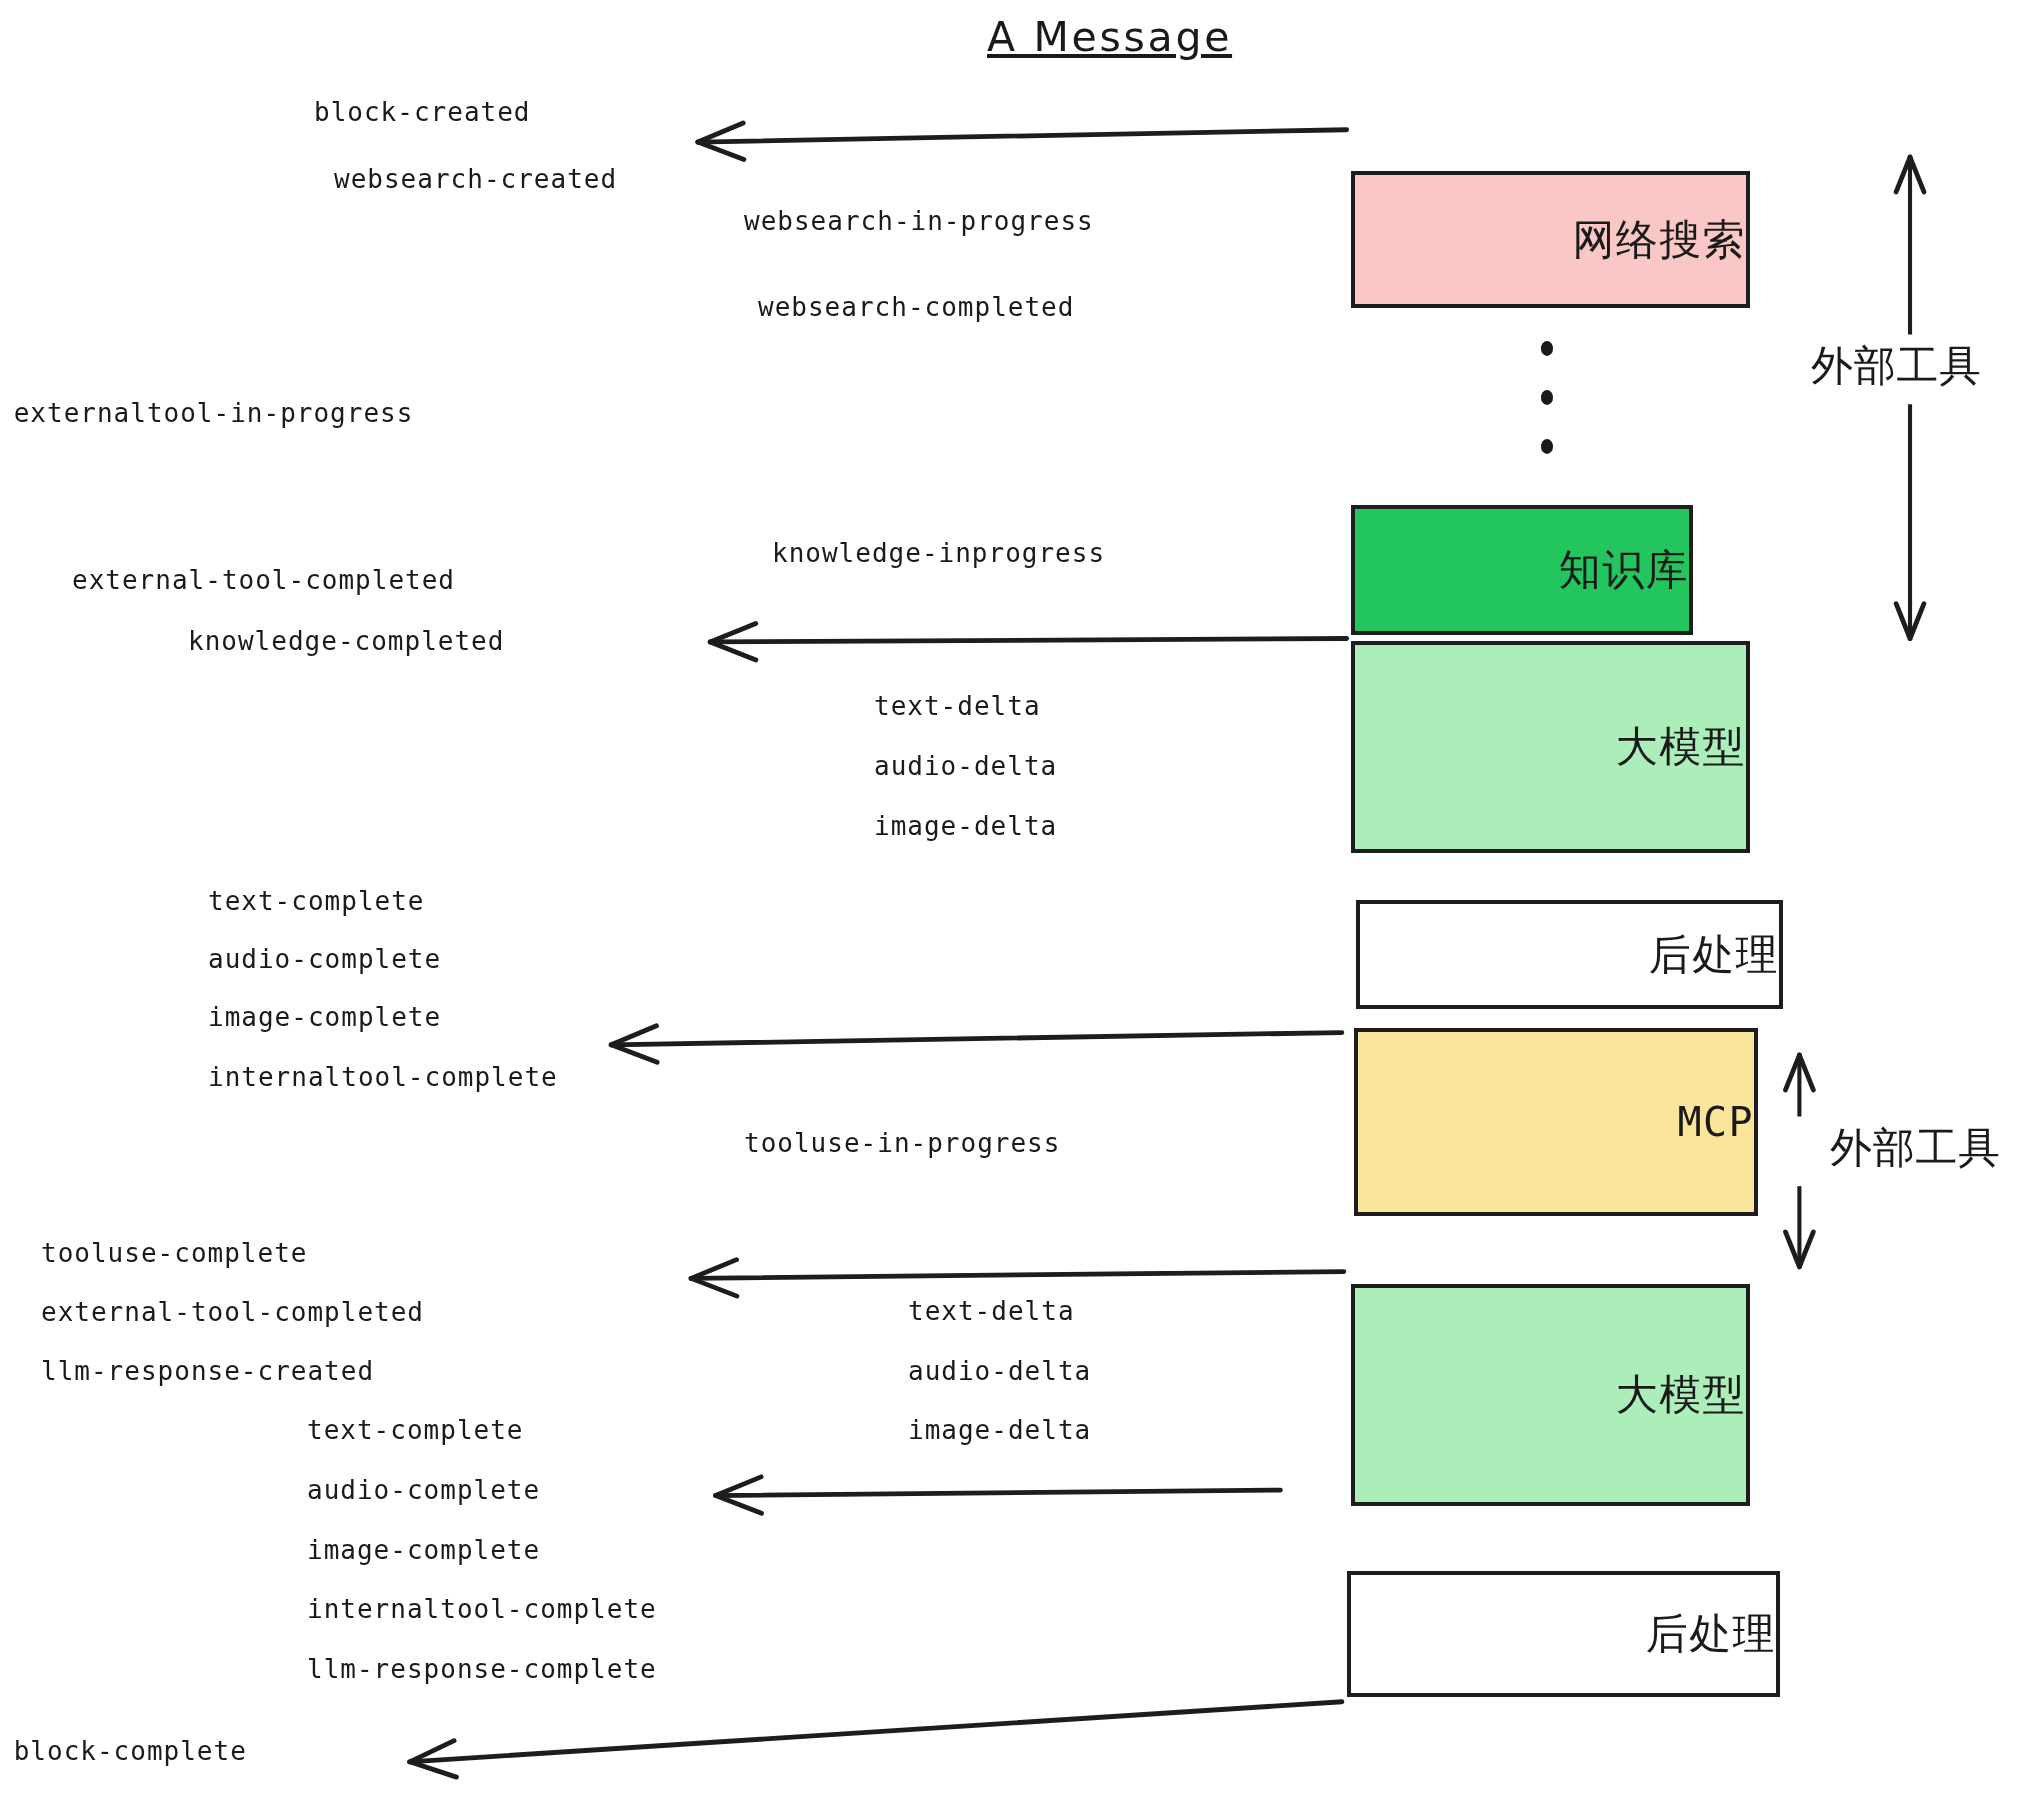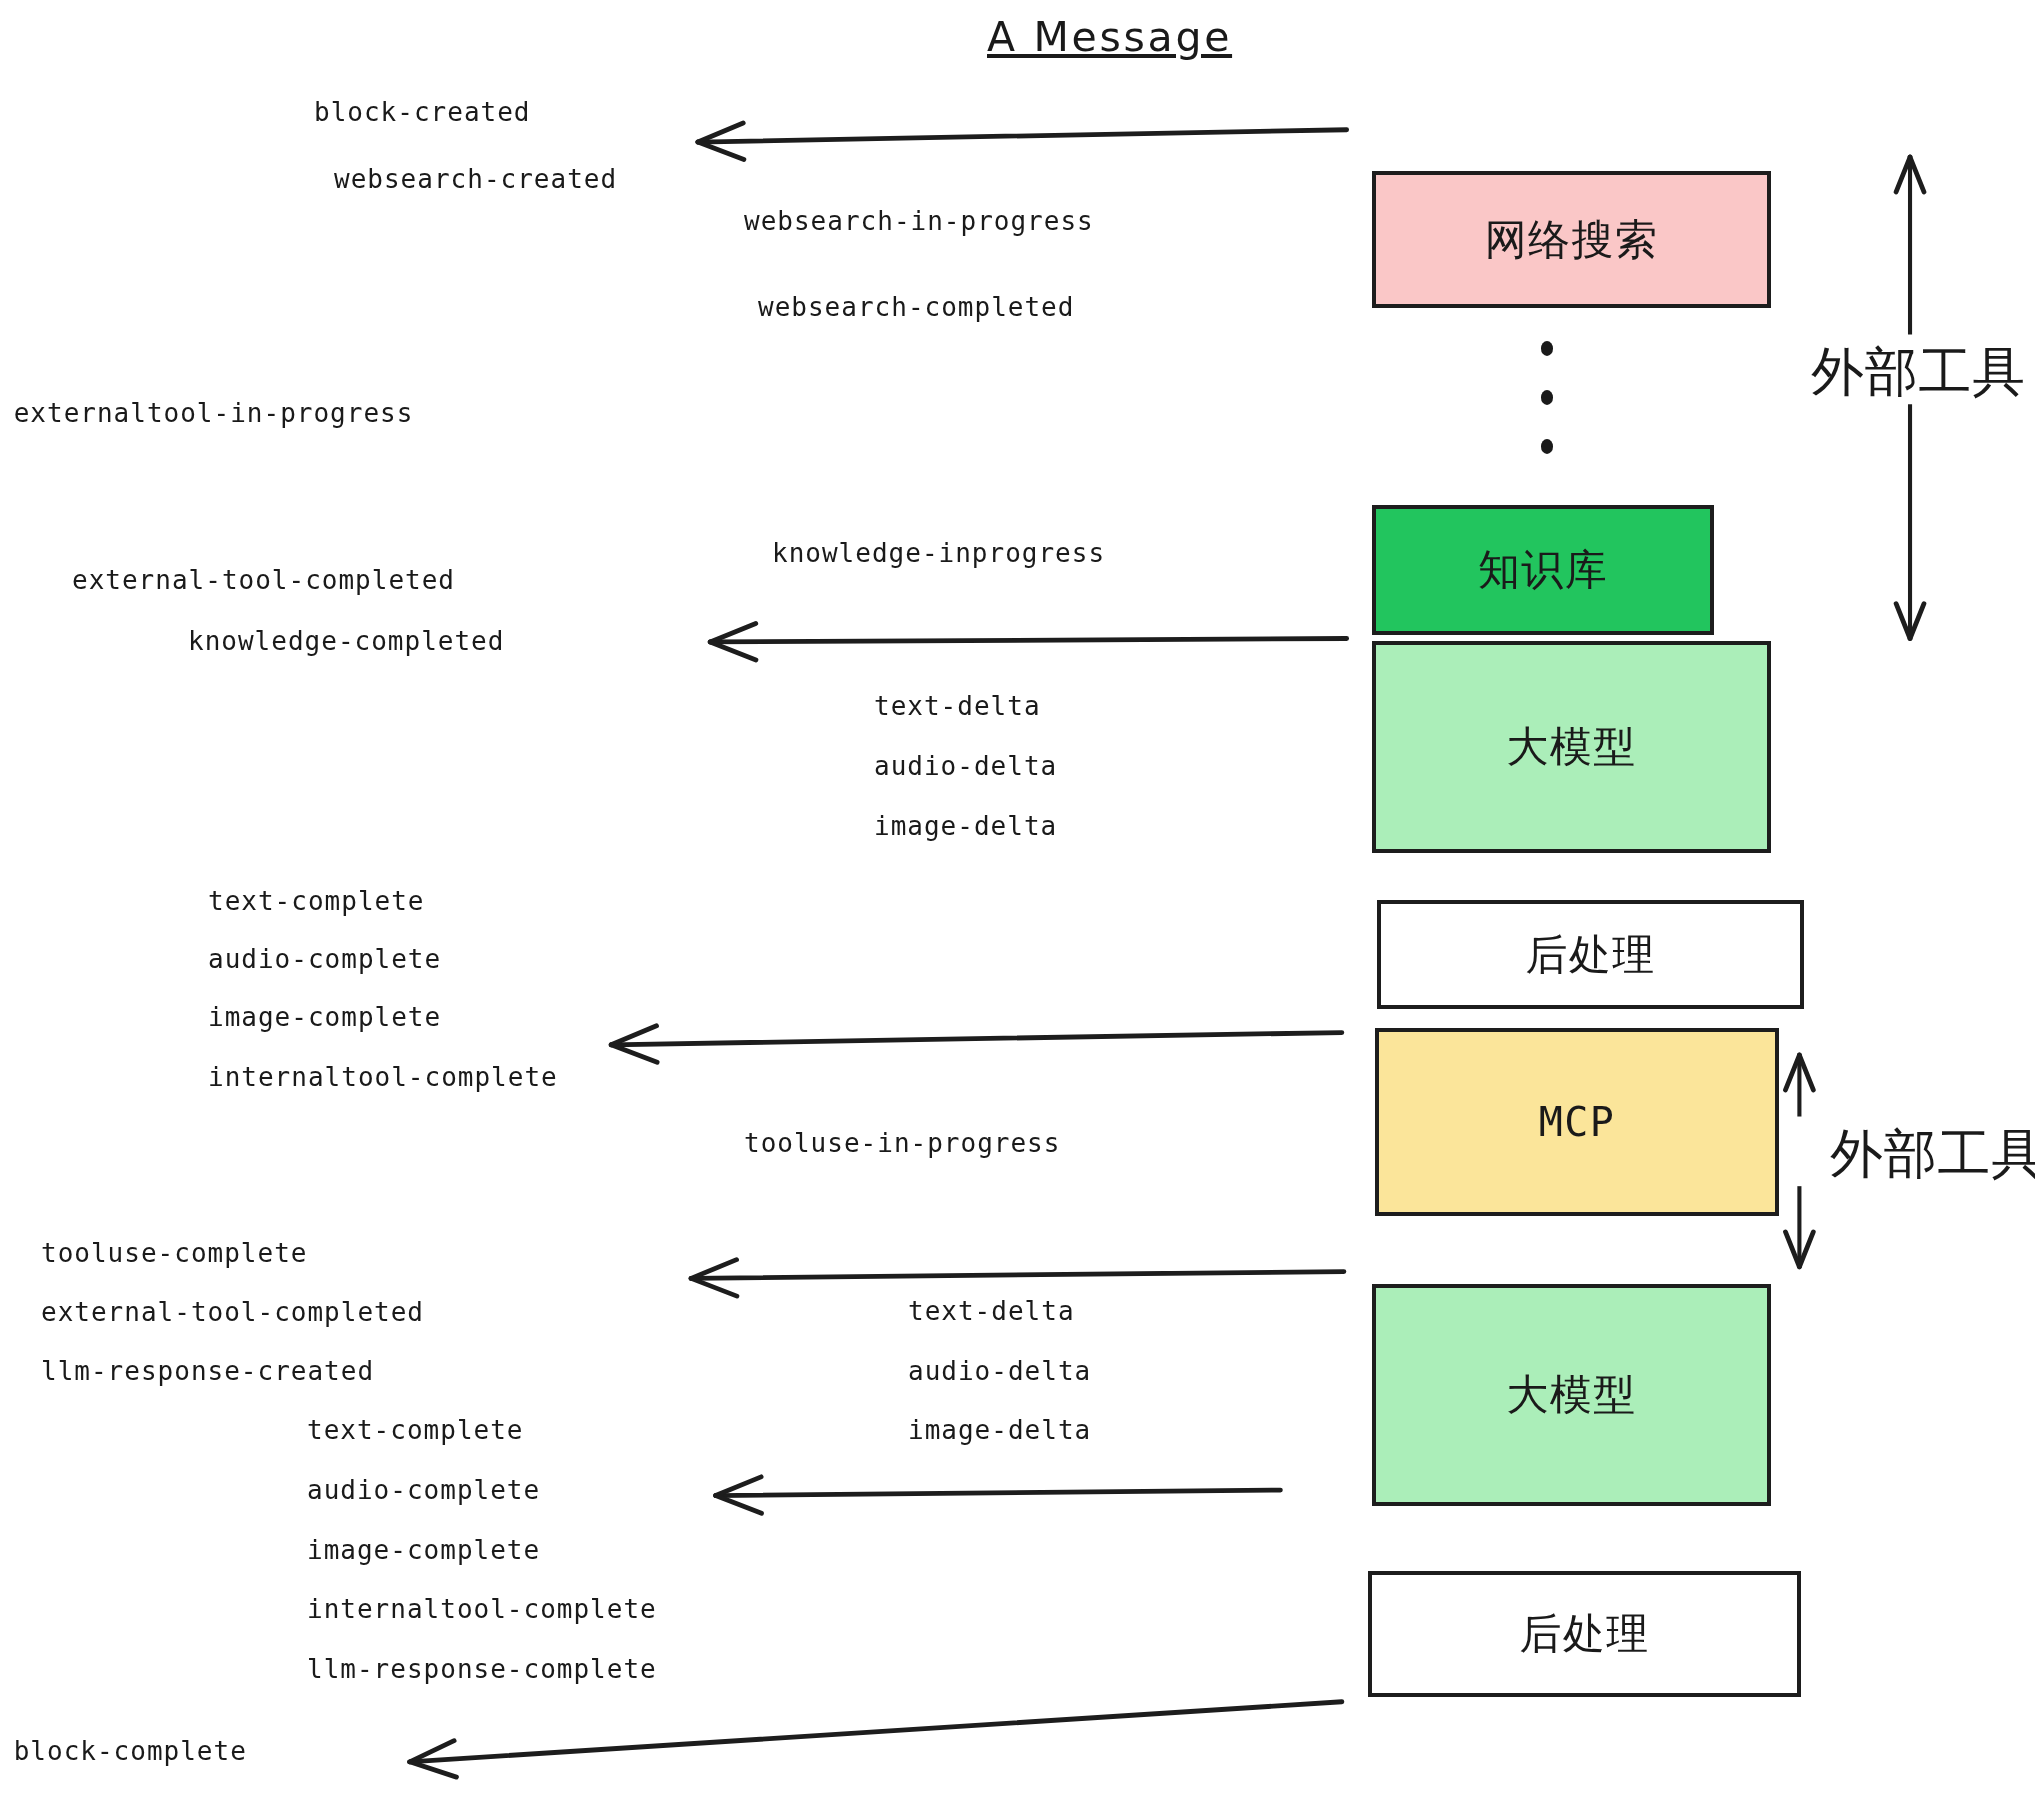--- a/index.html
+++ b/index.html
@@ -34,40 +34,39 @@
     white-space: nowrap;
     line-height: 1;
   }
   
   .box {
     position: absolute;
     box-sizing: border-box;
     border: 4.8px solid #1d1d1d;
     display: flex;
     align-items: center;
-    justify-content: center;
-    margin-left: 21px;
+    justify-content: flex-end;
   }
   .box .boxlabel {
     font-family: "DejaVu Sans", "Liberation Sans", sans-serif;
     font-size: 42px;
     letter-spacing: 1.4px;
     color: #1a1a1a;
     line-height: 1;
   }
   .box.mcp .boxlabel {
     font-family: "DejaVu Sans Mono", "Liberation Mono", monospace;
     font-size: 40px;
     letter-spacing: 1.4px;
   }
   
   .side-label {
     position: absolute;
     font-family: "DejaVu Sans", "Liberation Sans", sans-serif;
-    font-size: 53px;
+    font-size: 42px;
     letter-spacing: 0.7px;
     color: #1a1a1a;
     white-space: nowrap;
     line-height: 1;
   }
   
   .dots {
     position: absolute;
     display: flex;
     flex-direction: column;

